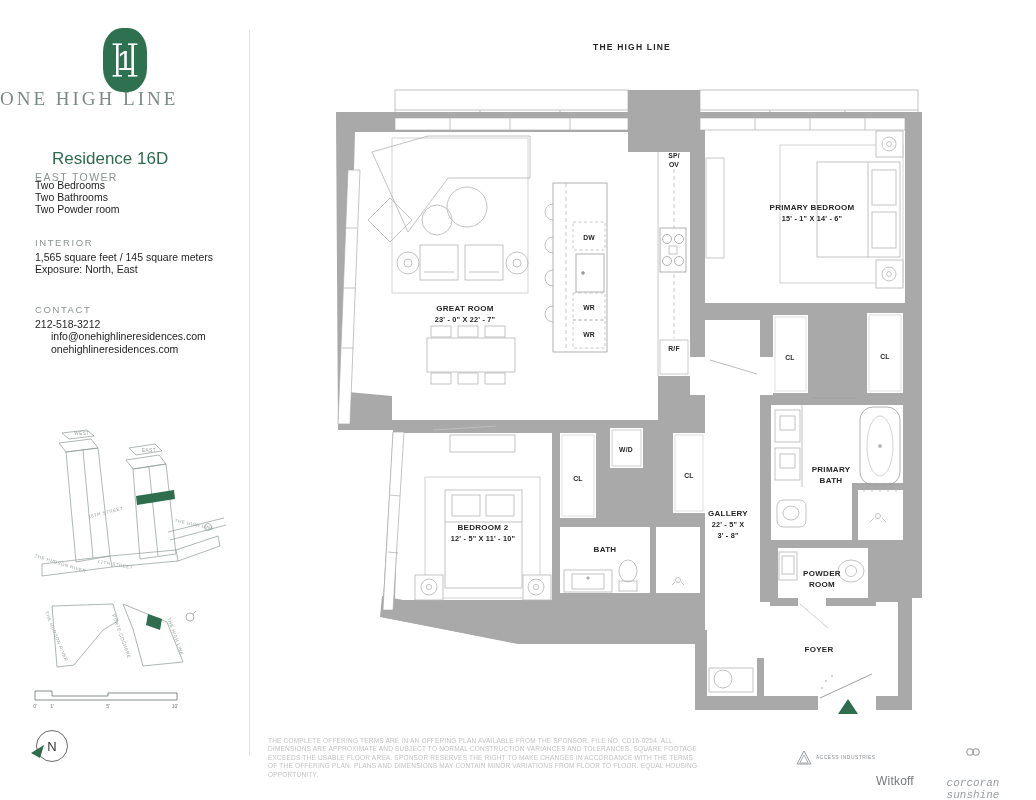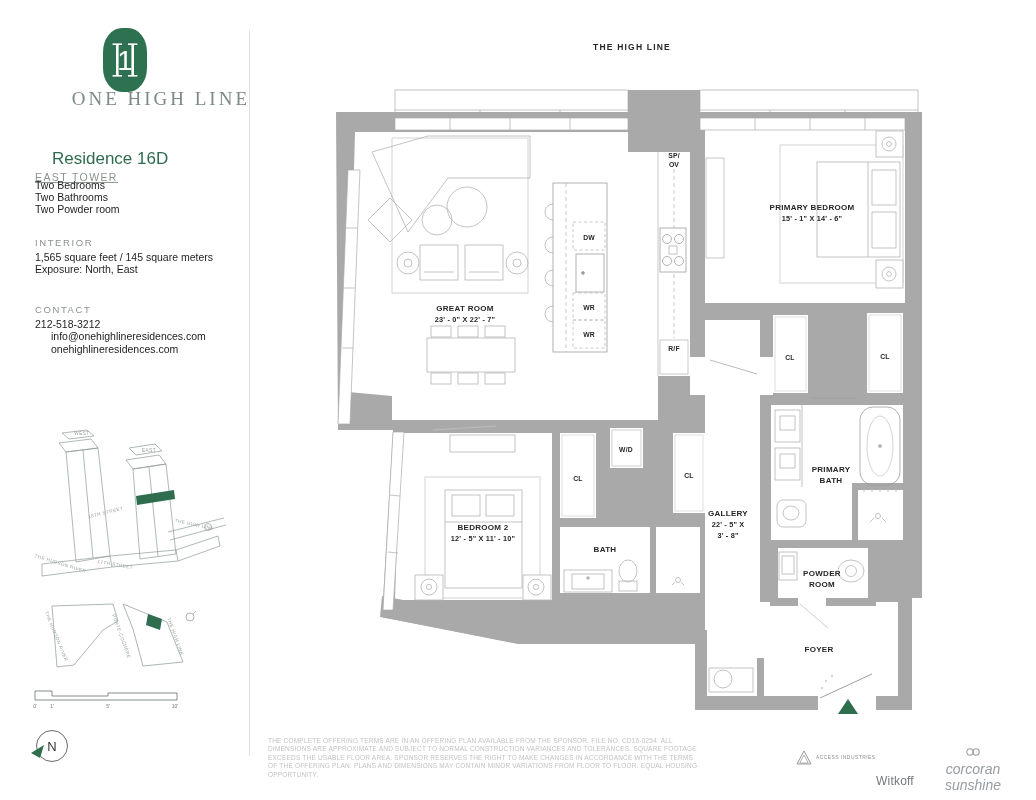--- a/index.html
+++ b/index.html
@@ -1,24 +1,24 @@
 <!DOCTYPE html>
 <html><head>
 <meta charset="utf-8">
 <style>
   html,body{margin:0;padding:0;}
   body{width:1036px;height:800px;position:relative;background:#ffffff;overflow:hidden;
        font-family:"Liberation Sans",sans-serif;color:#1f1f1f;}
   .abs{position:absolute;}
   
   .logo-badge{left:103px;top:28px;width:44px;height:64px;}
-  .wordmark{left:0;top:88px;width:250px;text-align:right;font-family:"Liberation Serif",serif;
+  .wordmark{left:0;top:88px;width:250px;text-align:left;font-family:"Liberation Serif",serif;
             font-size:19px;letter-spacing:3px;color:#7c8b83;}
   .res-title{left:52px;top:149px;font-size:17px;color:#2e6b4f;font-weight:500;}
-  .tower{left:35px;top:171px;font-size:10.5px;letter-spacing:1.4px;color:#8b938d;text-decoration:underline;}
+  .tower{left:35px;top:171px;font-size:10.5px;letter-spacing:1.4px;color:#8b938d;}
   .features{left:35px;top:180px;font-size:10.5px;line-height:11.8px;font-weight:500;color:#222;}
   .interior-label{left:35px;top:237px;font-size:9.5px;letter-spacing:1.6px;color:#8b938d;}
   .interior-area{left:35px;top:251px;font-size:10.5px;font-weight:500;}
   .exposure{left:35px;top:263px;font-size:10.5px;font-weight:500;}
   .contact-label{left:35px;top:304px;font-size:9.5px;letter-spacing:1.6px;color:#8b938d;}
   .contact-lines{left:35px;top:318px;font-size:10.5px;line-height:12.3px;font-weight:500;}
   .contact-lines a{color:#222;text-decoration:none;margin-left:16px;}
   .divider{left:249px;top:30px;width:1px;height:726px;background:#e1e1e1;}
   .axon{left:28px;top:424px;}
   .sitemap{left:28px;top:597px;}
@@ -26,21 +26,21 @@
   .compass{left:28px;top:726px;}
   
   .plan-svg{left:0;top:0;}
   
   .disclaimer{left:268px;top:737px;width:432px;font-size:6.5px;line-height:8.4px;
               letter-spacing:.2px;color:#c2c2c2;}
   .logo-access{left:796px;top:749px;display:flex;align-items:center;gap:4px;color:#8a8f93;}
   .logo-access .txt{font-size:4.9px;letter-spacing:.5px;}
   .logo-witkoff{left:876px;top:774px;font-size:12px;font-weight:400;letter-spacing:.2px;color:#75797d;}
   .logo-corcoran{left:933px;top:742px;width:80px;text-align:center;color:#989da1;}
-  .logo-corcoran .txt{font-family:Liberation Sans, sans-serif;font-style:italic;font-size:14px;display:block;margin-top:1px;}
+  .logo-corcoran .txt{font-family:Liberation Mono, monospace;font-style:italic;font-size:11px;display:block;margin-top:17px;}
   
   text{font-family:"Liberation Sans",sans-serif;}
   .rm{font-size:8px;font-weight:bold;fill:#262626;letter-spacing:.3px;text-anchor:middle;}
   .dm{font-size:7.3px;font-weight:bold;fill:#262626;letter-spacing:.2px;text-anchor:middle;}
   .sm{font-size:6.8px;font-weight:bold;fill:#262626;letter-spacing:.2px;text-anchor:middle;}
   .ctx{font-size:8.5px;font-weight:bold;fill:#262626;letter-spacing:1.2px;text-anchor:middle;}
   .tiny{font-size:4.6px;fill:#98a29b;letter-spacing:.5px;text-anchor:middle;}
   .scl{font-size:5px;fill:#707a74;text-anchor:middle;}
 </style>
 </head>

